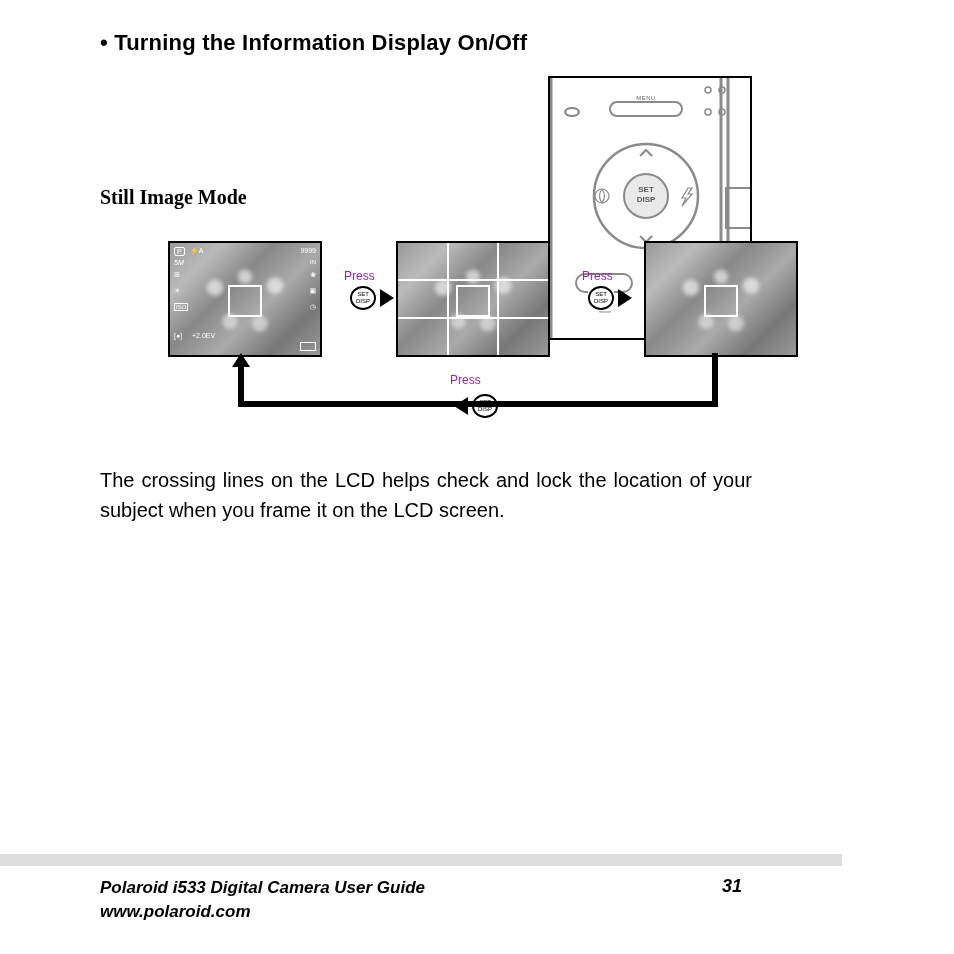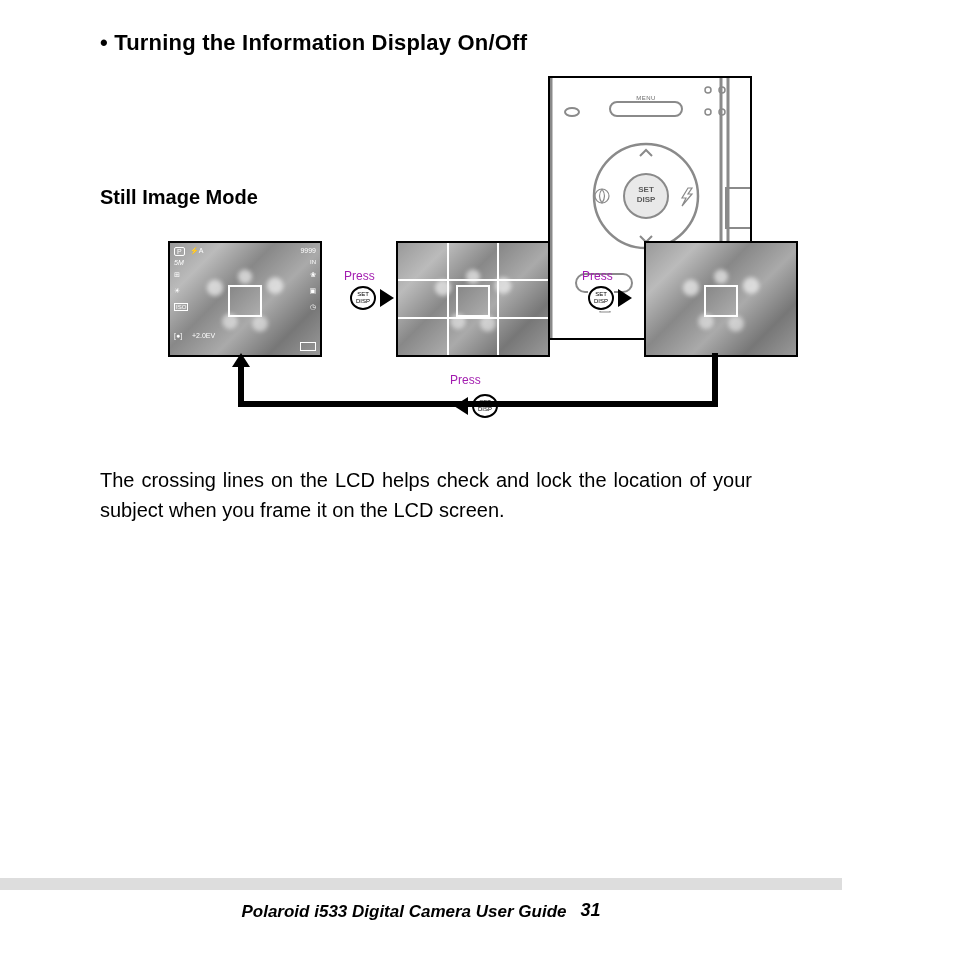--- a/index.html
+++ b/index.html
@@ -43,20 +43,21 @@
   right: 90px;
   width: 200px;
   height: 260px;
   border: 2.5px solid #000;
 }
 .diagram-camera svg { width: 100%; height: 100%; display: block; }
 .subhead {
   font-weight: 700;
   font-size: 20px;
   margin-top: 130px;
+  font-family: Liberation Serif, serif;
 }
 .flow {
   margin-top: 26px;
   position: relative;
   width: 766px;
   height: 230px;
 }
 .flow svg { width: 100%; height: 100%; display: block; }
 .screen {
   position: absolute;
@@ -138,21 +139,21 @@
   text-align: justify;
 }
 .footer {
   position:absolute; left:0; right:0; bottom:30px;
 }
 .footer-bar {
   height:12px; background:#ddd;
 }
 .footer-row {
   padding: 10px 100px 0 100px;
-  display:flex; justify-content:center; align-items:flex-start;
+  display:flex; justify-content:space-between; align-items:flex-start;
 }
 .footer-left {
   font-style:italic; font-weight:700; font-size:17px; line-height:1.4;
 }
 .footer-right {
   font-style:italic; font-weight:700; font-size:18px;margin-left:14px;
 }
 .camera-label {
   font-family: sans-serif; font-size:6px; fill:#6b6b6b; letter-spacing:.5px;
 }
@@ -293,18 +294,19 @@
     <div class="arrow-up"></div>
   </div>
 
   <div class="about-body">The crossing lines on the LCD helps check and lock the location of your subject when you frame it on the LCD screen.</div>
 
   <div class="footer">
     <div class="footer-bar"></div>
     <div class="footer-row">
       <div class="footer-left">
         <div>Polaroid i533 Digital Camera User Guide</div>
+        <div>www.polaroid.com</div>
       </div>
       <div class="footer-right">31</div>
     </div>
   </div>
 
 </div>
 
 </body></html>

